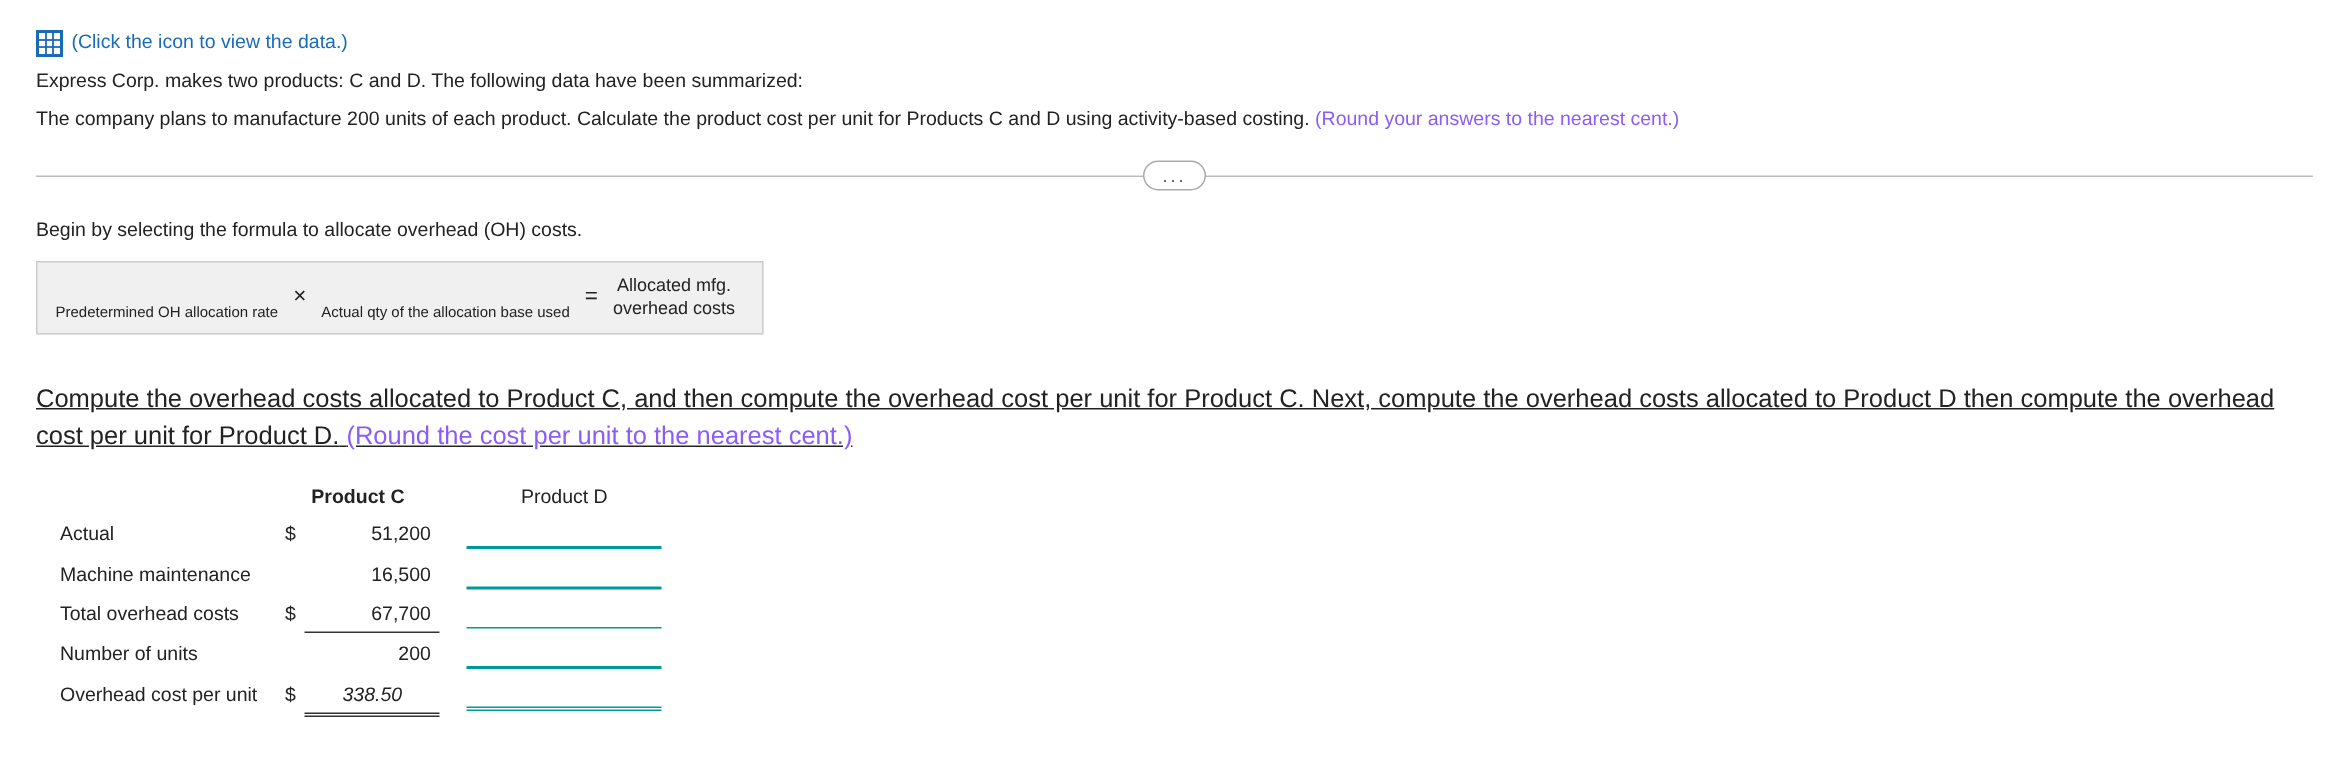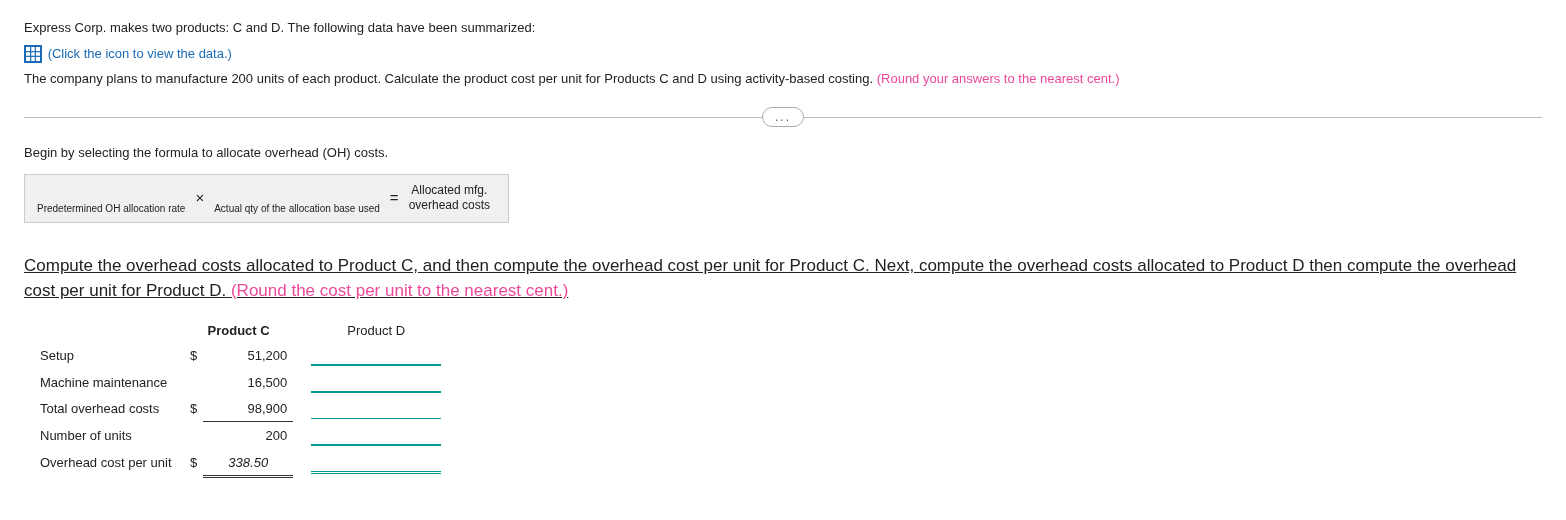--- a/index.html
+++ b/index.html
@@ -15,21 +15,21 @@
     .intro-text { margin-bottom: 6px; line-height: 1.5; }
     .icon-link {
       display: inline-flex;
       align-items: center;
       gap: 4px;
       color: #1a6bb5;
       cursor: pointer;
       text-decoration: none;
       font-size: 13px;
     }
-    .green-text { color: #ec4899; }
+    .green-text { color: #8b5cf6; }
     .divider-row {
       display: flex;
       align-items: center;
       justify-content: center;
       margin: 18px 0 18px 0;
       position: relative;
     }
     .divider-line {
       position: absolute;
       left: 0; right: 0;
@@ -133,32 +133,32 @@
       width: 130px;
       font-size: 13px;
       padding: 2px 4px;
       background: transparent;
     }
   </style>
 </head>
 <body>
 
 <div>
-  <p class="intro-text">Express Corp. makes two products: C and D. The following data have been summarized:</p>
   <p class="intro-text">
     <span style="display:inline-block;width:18px;height:18px;border:2px solid #1a6bb5;vertical-align:middle;margin-right:2px;position:relative;">
       <svg width="14" height="14" viewBox="0 0 14 14" style="position:absolute;top:0;left:0;">
         <line x1="4.67" y1="0" x2="4.67" y2="14" stroke="#1a6bb5" stroke-width="1.2"></line>
         <line x1="9.33" y1="0" x2="9.33" y2="14" stroke="#1a6bb5" stroke-width="1.2"></line>
         <line x1="0" y1="4.67" x2="14" y2="4.67" stroke="#1a6bb5" stroke-width="1.2"></line>
         <line x1="0" y1="9.33" x2="14" y2="9.33" stroke="#1a6bb5" stroke-width="1.2"></line>
       </svg>
     </span>
     <span class="icon-link">(Click the icon to view the data.)</span>
   </p>
+  <p class="intro-text">Express Corp. makes two products: C and D. The following data have been summarized:</p>
   <p class="intro-text">
     <span>The company plans to manufacture 200 units of each product. Calculate the product cost per unit for Products C and D using activity-based costing.</span>
     <span class="green-text">(Round your answers to the nearest cent.)</span>
   </p>
 </div>
 
 <div class="divider-row">
   <div class="divider-line"></div>
   <button class="divider-btn">...</button>
 </div>
@@ -191,37 +191,37 @@
     <thead>
       <tr>
         <td style="min-width:150px;"></td>
         <td colspan="2" style="text-align:center; font-weight:bold; font-size:13px; padding-bottom:4px;">Product C</td>
         <td style="width:10px;"></td>
         <td style="text-align:center; font-weight:normal; font-size:13px; padding-bottom:4px;">Product D</td>
       </tr>
     </thead>
     <tbody id="table-body">
     <tr>
-          <td class="row-label">Setup</td>
+          <td class="row-label">Actual</td>
           <td class="dollar-sign" style="text-align: right; width: 14px;">$</td>
           <td class="value-cell" style="border-bottom: none; text-align: right;">51,200</td>
           <td style="width: 10px;"></td>
           <td class="input-cell"><input class="teal-input" type="text" style="border-bottom: 2px solid rgb(0, 153, 153);"></td>
         </tr>
         <tr>
           <td class="row-label">Machine maintenance</td>
           <td class="dollar-sign" style="text-align: right; width: 14px;"></td>
           <td class="value-cell" style="border-bottom: none; text-align: right;">16,500</td>
           <td style="width: 10px;"></td>
           <td class="input-cell"><input class="teal-input" type="text" style="border-bottom: 2px solid rgb(0, 153, 153);"></td>
         </tr>
         <tr>
           <td class="row-label">Total overhead costs</td>
           <td class="dollar-sign" style="text-align: right; width: 14px;">$</td>
-          <td class="value-cell" style="border-bottom: 1px solid rgb(51, 51, 51); text-align: right;">98,900</td>
+          <td class="value-cell" style="border-bottom: 1px solid rgb(51, 51, 51); text-align: right;">67,700</td>
           <td style="width: 10px;"></td>
           <td class="input-cell"><input class="teal-input" type="text" style="border-bottom: 1px solid rgb(0, 153, 153);"></td>
         </tr>
         <tr>
           <td class="row-label">Number of units</td>
           <td class="dollar-sign" style="text-align: right; width: 14px;"></td>
           <td class="value-cell" style="border-bottom: none; text-align: right;">200</td>
           <td style="width: 10px;"></td>
           <td class="input-cell"><input class="teal-input" type="text" style="border-bottom: 2px solid rgb(0, 153, 153);"></td>
         </tr>

